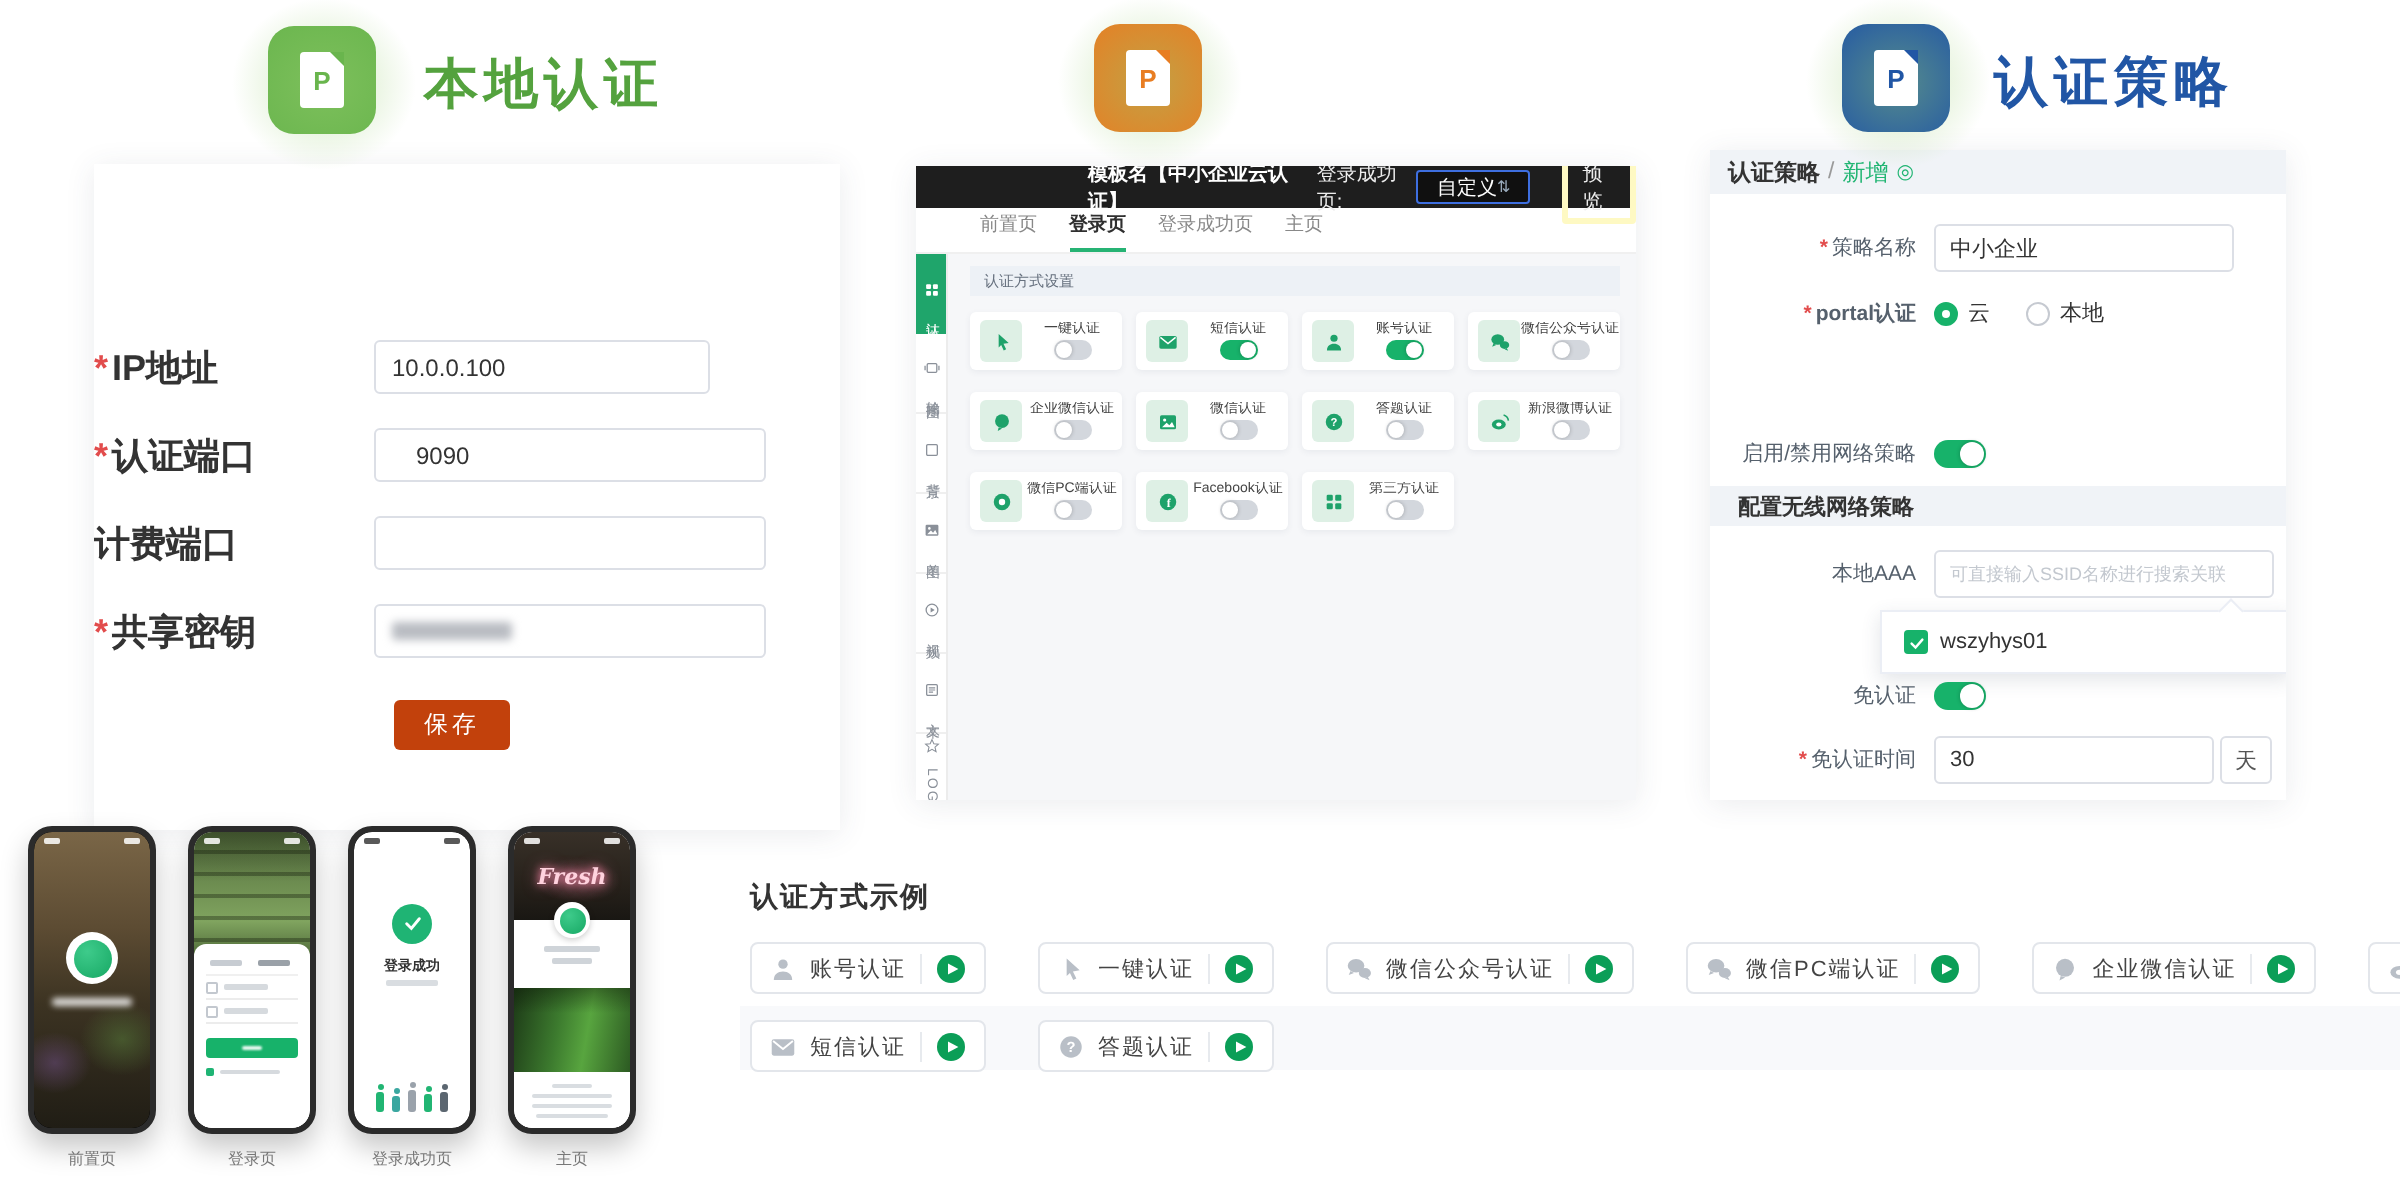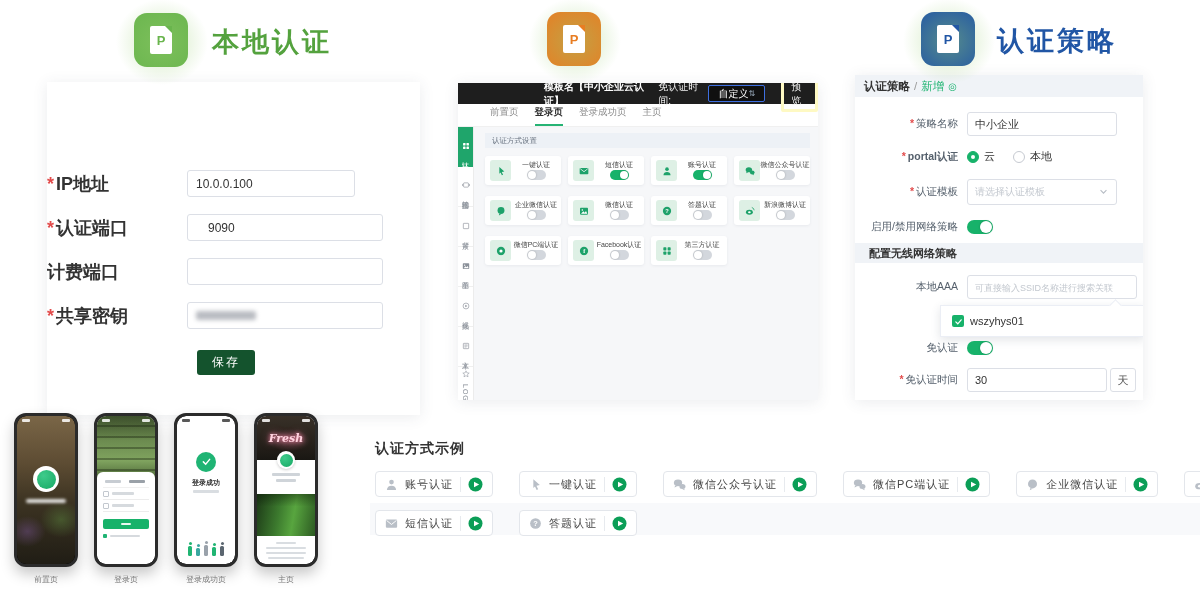--- a/index.html
+++ b/index.html
@@ -36,21 +36,21 @@
   .ltabbar{height:27px;background:#e9edf3;display:flex;align-items:stretch;}
   .ltab{display:flex;align-items:center;padding:0 18px;font-size:11px;color:#556;cursor:default;}
   .ltab.active{background:#fff;font-weight:bold;color:#333;padding:0 14px;}
   .lrow{position:absolute;left:0;display:flex;align-items:center;height:27px;}
   .llabel{width:140px;text-align:left;font-size:18px;font-weight:bold;color:#333;padding-right:10px;box-sizing:border-box;}
   .req{color:#e24c4c;margin-right:2px;font-weight:bold;}
   .inp{height:27px;border:1px solid #dcdfe6;border-radius:3px;background:#fff;font-size:12px;color:#333;
        padding:0 8px;box-sizing:border-box;outline:none;font-family:inherit;}
   .blurwrap{width:196px;height:27px;border:1px solid #dcdfe6;border-radius:3px;box-sizing:border-box;display:flex;align-items:center;padding-left:8px;}
   .blurbar{width:60px;height:9px;background:#b9bcc2;border-radius:2px;filter:blur(2px);}
-  .savebtn{position:absolute;left:150px;top:268px;width:58px;height:25px;background:#14532d;color:#fff;border:none;
+  .savebtn{position:absolute;left:150px;top:268px;width:58px;height:25px;background:#c2410c;color:#fff;border:none;
            border-radius:3px;font-size:12px;font-family:inherit;letter-spacing:2px;}
 
   
   #cloud-panel{left:458px;top:83px;width:360px;height:317px;}
   .ctopbar{height:21px;background:#1e1e1e;display:flex;align-items:center;font-size:10px;color:#fff;}
   .ctpl{margin-left:86px;font-weight:bold;}
   .cswitch{margin-left:14px;color:#eee;}
   .cselect{margin-left:6px;width:56px;height:15px;border:1px solid #3e6fe0;border-radius:2px;display:flex;align-items:center;
            justify-content:center;padding:0 4px;color:#fff;background:#101010;}
   .cselect .ud{font-size:8px;color:#9ab;}
@@ -232,21 +232,21 @@
             <div class="blurbar"></div>
           </div>
         </div>
       </div>
     <button class="savebtn">保存</button>
   </div>
 
   <div id="cloud-panel" class="panel">
     <div class="ctopbar">
       <span class="ctpl">模板名【中小企业云认证】</span>
-      <span class="cswitch">免认证时间:</span>
+      <span class="cswitch">登录成功页:</span>
       <span class="cselect">
         <span>自定义</span>
         <span class="ud">⇅</span>
       </span>
       <span class="cpreview">预览</span>
     </div>
     <div class="ctabs" id="cloud-tabs">
         <span class="ptab">前置页</span>
         <span class="ptab active">登录页</span>
         <span class="ptab">登录成功页</span>
@@ -484,29 +484,20 @@
     </div>
 
     <div class="prow" style="left:0;top:74px;">
       <div class="plabel" style="font-weight:bold;"><span class="req">*</span><span>portal认证</span></div>
       <span class="radio sel"></span>
       <span class="rlabel">云</span>
       <span class="radio"></span>
       <span class="rlabel">本地</span>
     </div>
 
-    <div class="prow" style="left:0;top:104px;">
-      <div class="plabel"><span class="req">*</span><span>认证模板</span></div>
-      <div class="pselect">
-        <span>请选择认证模板</span>
-        <span class="chev" id="tpl-chev"><svg viewBox="0 0 15 15" width="11" height="11" fill="currentColor">
-              <path d="M3.5 5.5 L7.5 9.8 L11.5 5.5" fill="none" stroke="currentColor" stroke-width="1.4"></path>
-            </svg></span>
-      </div>
-    </div>
 
     <div class="prow" style="left:0;top:145px;">
       <div class="plabel"><span>启用/禁用网络策略</span></div>
       <span class="tgl md on">
           <i></i>
         </span>
     </div>
 
     <div class="sechdr" style="top:168px;">配置无线网络策略</div>
 

